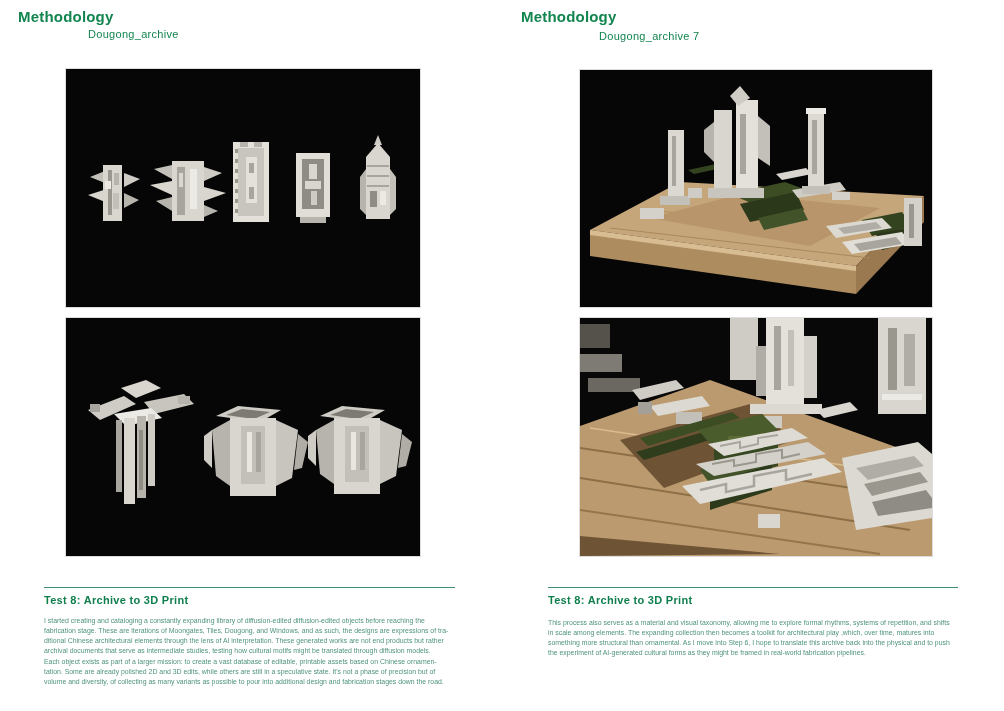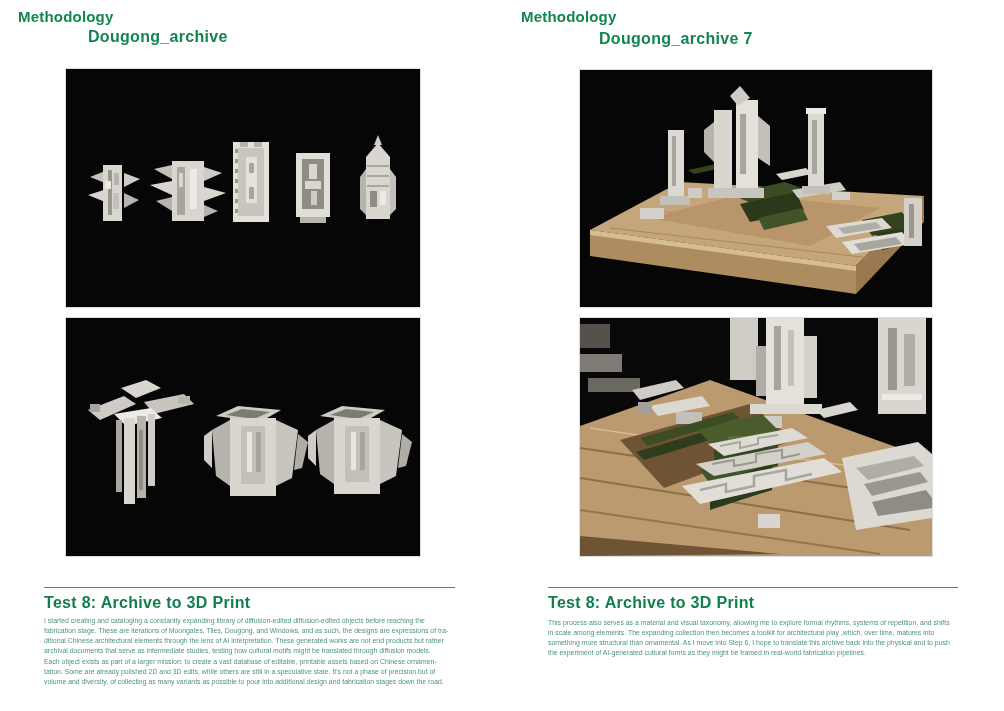--- a/index.html
+++ b/index.html
@@ -1,23 +1,23 @@
 <!DOCTYPE html>
 <html><head>
 <meta charset="utf-8">
 <style>
   html,body{margin:0;padding:0;background:#ffffff;}
   body{font-family:"Liberation Sans","DejaVu Sans",sans-serif;}
   .page{position:relative;width:1004px;height:711px;background:#ffffff;overflow:hidden;}
   .section-label{position:absolute;font-size:15px;font-weight:bold;color:#12854f;letter-spacing:.2px;padding-left:8px;}
-  .fig-title{position:absolute;font-size:16px;font-weight:bold;color:#12854f;letter-spacing:.3px;}
+  .fig-title{position:absolute;font-size:11px;font-weight:normal;color:#12854f;letter-spacing:.3px;}
   .photo{position:absolute;border:1px solid #dcdcdc;background:#060606;box-sizing:content-box;}
   .photo svg{display:block;}
   .rule{position:absolute;height:1px;background:#3c8e6e;}
-  .test-heading{position:absolute;font-size:16px;font-weight:bold;color:#0f7f4d;letter-spacing:.3px;}
+  .test-heading{position:absolute;font-size:11px;font-weight:bold;color:#0f7f4d;letter-spacing:.3px;}
   .body-text{position:absolute;color:#4e9379;font-size:6.9px;line-height:10.15px;}
   .body-text div{white-space:nowrap;}
 </style>
 </head>
 <body>
 
 <div class="page">
 
   <div class="section-label" style="left:10px;top:8px;">Methodology</div>
   <div class="fig-title" style="left:88px;top:28px;">Dougong_archive</div>

